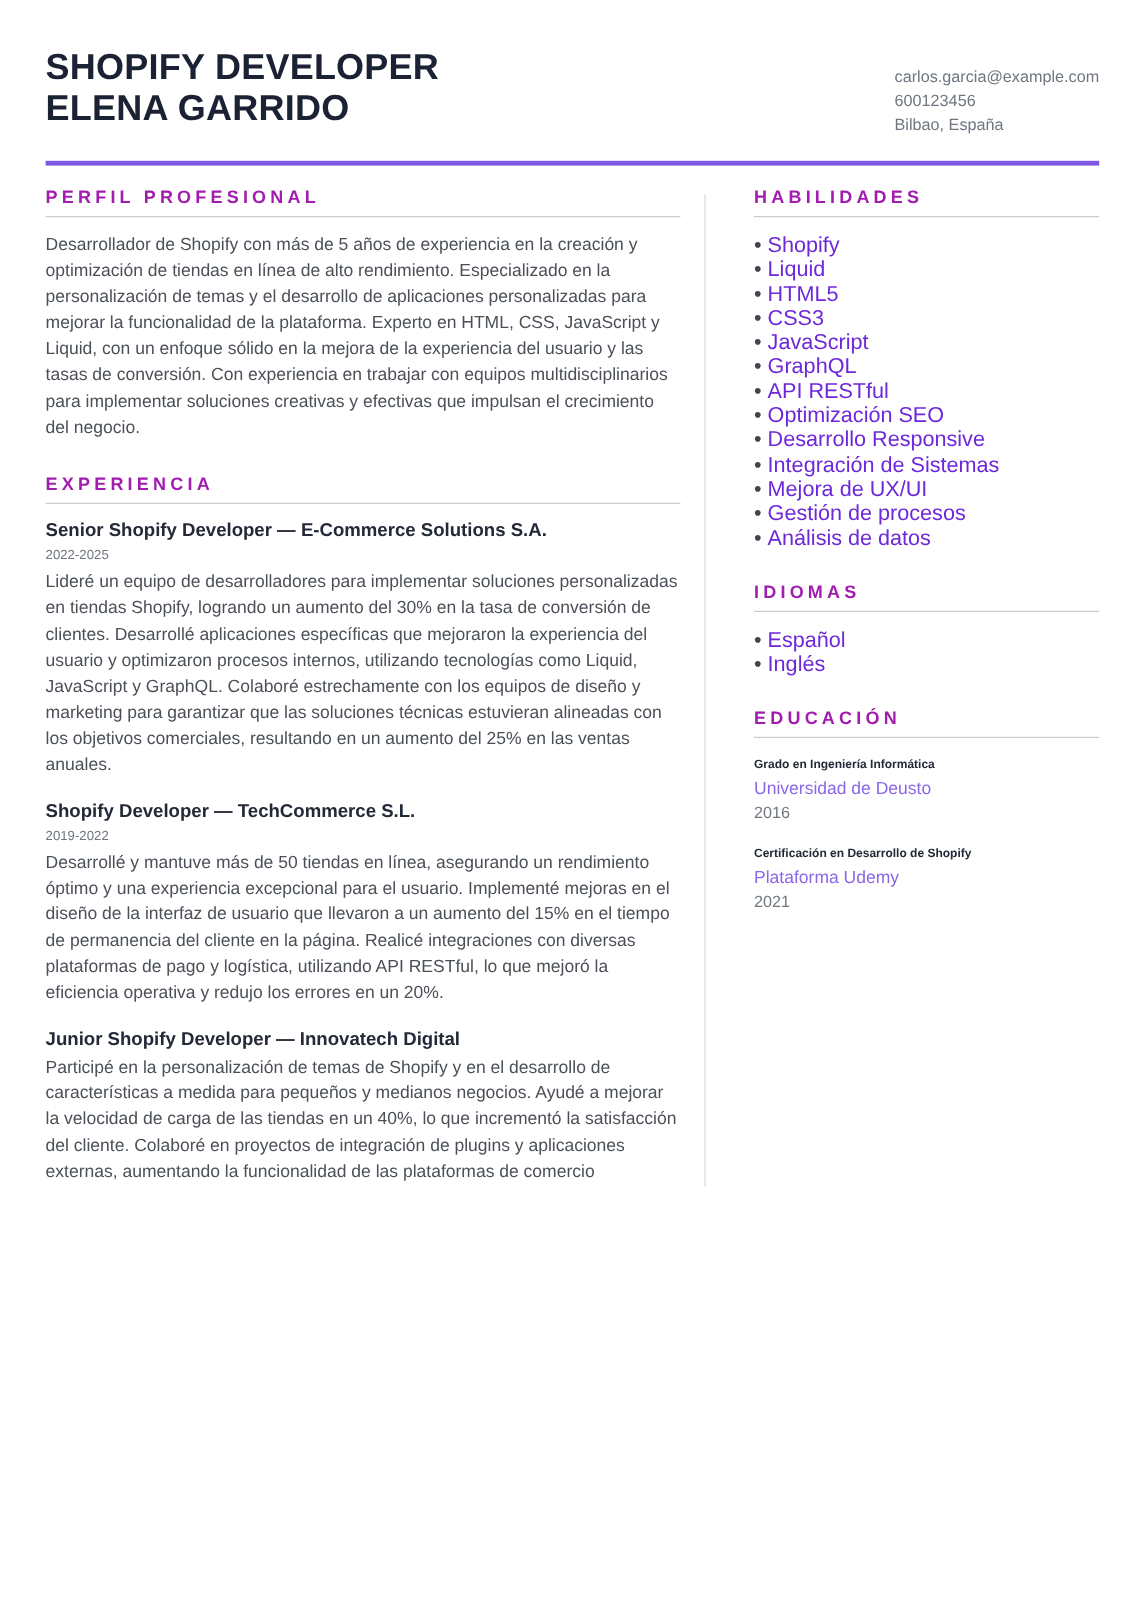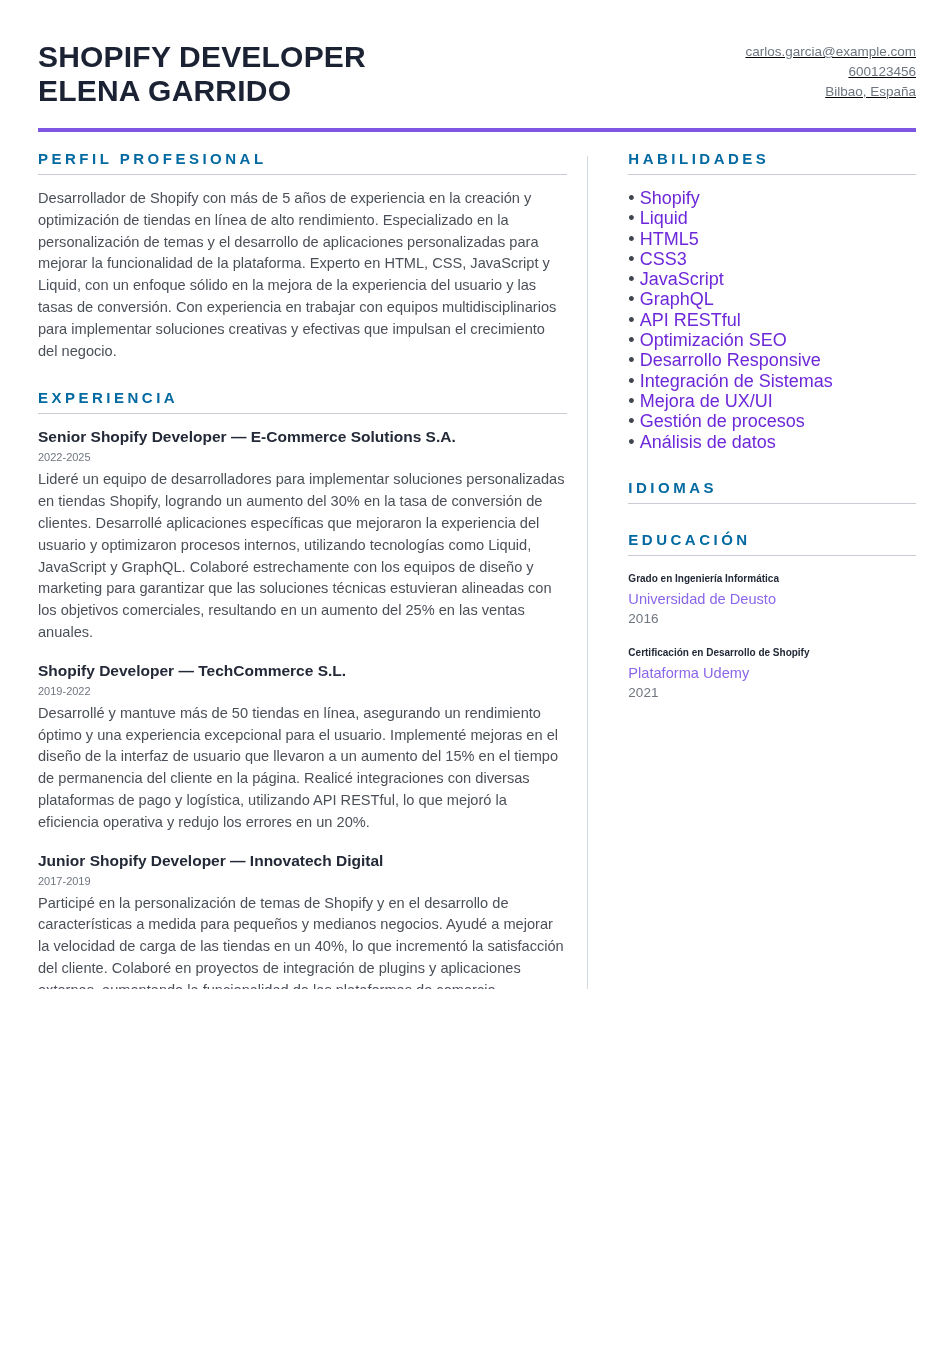--- a/index.html
+++ b/index.html
@@ -17,21 +17,21 @@
   
   .header { display: flex; justify-content: space-between; align-items: flex-start; }
   .name-block { margin-top: 6px; }
   .name-line {
     font-size: 30px;
     font-weight: bold;
     color: #1b2233;
     line-height: 34px;
     letter-spacing: 0.2px;
   }
-  .contact-block { text-align: right; margin-top: 8px; text-decoration: underline; }
+  .contact-block { margin-top: 20px; }
   .contact-line {
     font-size: 13.5px;
     color: #6f7680;
     line-height: 20px;
   }
   .accent-rule {
     height: 4px;
     background: #7e57e2;
     border: none;
     margin: 20px 0 0 0;
@@ -49,21 +49,21 @@
   }
   .col-left { width: 530px; }
   .col-right { width: 288px; margin-left: 61px; }
 
   
   .section { margin-bottom: 27px; }
   .section-heading {
     font-size: 15px;
     font-weight: bold;
     letter-spacing: 3.5px;
-    color: #0369a1;
+    color: #a21caf;
     padding-bottom: 7px;
     border-bottom: 1px solid #c9ccd3;
     margin-bottom: 13px;
   }
   .body-text {
     font-size: 14.6px;
     line-height: 21.8px;
     color: #4b5058;
     margin: 0;
   }
@@ -154,21 +154,20 @@
         </div>
 
         <div class="job">
           <div class="job-title">Shopify Developer — TechCommerce S.L.</div>
           <div class="job-period">2019-2022</div>
           <p class="body-text job-desc">Desarrollé y mantuve más de 50 tiendas en línea, asegurando un rendimiento óptimo y una experiencia excepcional para el usuario. Implementé mejoras en el diseño de la interfaz de usuario que llevaron a un aumento del 15% en el tiempo de permanencia del cliente en la página. Realicé integraciones con diversas plataformas de pago y logística, utilizando API RESTful, lo que mejoró la eficiencia operativa y redujo los errores en un 20%.</p>
         </div>
 
         <div class="job">
           <div class="job-title">Junior Shopify Developer — Innovatech Digital</div>
-          <div class="job-period">2017-2019</div>
           <p class="body-text job-desc">Participé en la personalización de temas de Shopify y en el desarrollo de características a medida para pequeños y medianos negocios. Ayudé a mejorar la velocidad de carga de las tiendas en un 40%, lo que incrementó la satisfacción del cliente. Colaboré en proyectos de integración de plugins y aplicaciones externas, aumentando la funcionalidad de las plataformas de comercio electrónico.</p>
         </div>
       </div>
 
     </div>
 
     <div class="col-right">
 
       <div class="section">
         <div class="section-heading">HABILIDADES</div>
@@ -184,20 +183,24 @@
           <li>Desarrollo Responsive</li>
           <li>Integración de Sistemas</li>
           <li>Mejora de UX/UI</li>
           <li>Gestión de procesos</li>
           <li>Análisis de datos</li>
         </ul>
       </div>
 
       <div class="section">
         <div class="section-heading">IDIOMAS</div>
+        <ul class="bullet-list">
+          <li>Español</li>
+          <li>Inglés</li>
+        </ul>
       </div>
 
       <div class="section">
         <div class="section-heading">EDUCACIÓN</div>
 
         <div class="edu-entry">
           <div class="edu-title">Grado en Ingeniería Informática</div>
           <a class="edu-institution">Universidad de Deusto</a>
           <div class="edu-year">2016</div>
         </div>

